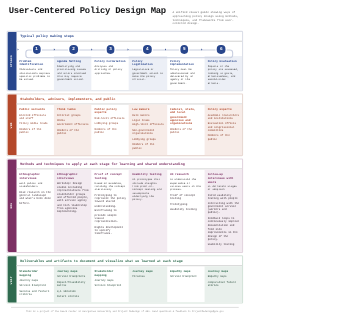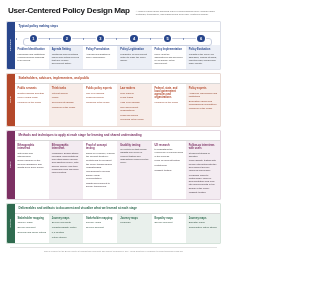--- a/index.html
+++ b/index.html
@@ -3,21 +3,21 @@
 <meta charset="utf-8">
 <style>
   html,body{margin:0;padding:0;}
   body{
     width:227px;height:300px;overflow:hidden;
     background:#ffffff;
     font-family:"Liberation Sans",sans-serif;
     color:#1f1f1f;
     -webkit-font-smoothing:antialiased;
   }
-  .page{width:227px;height:256px;position:relative;box-sizing:border-box;padding:0 6px;}
+  .page{width:227px;height:256px;position:relative;box-sizing:border-box;padding:0 6px;font-family:Liberation Mono, monospace;}
 
   
   .header{display:flex;align-items:flex-start;gap:6px;padding:7px 0 4px 2px;}
   .title{
     font-size:8.1px;font-weight:bold;letter-spacing:-0.25px;
     color:#17181a;line-height:1.05;white-space:nowrap;
   }
   .subtitle{
     font-size:2.5px;line-height:1.45;color:#6a6a6a;max-width:96px;padding-top:2.5px;
   }

